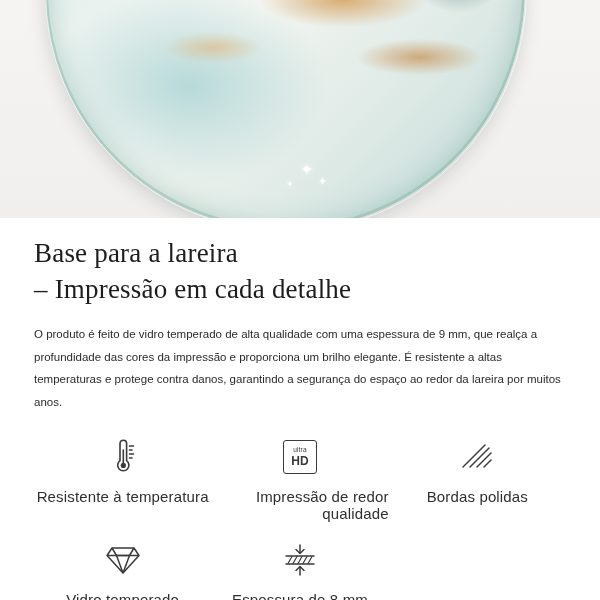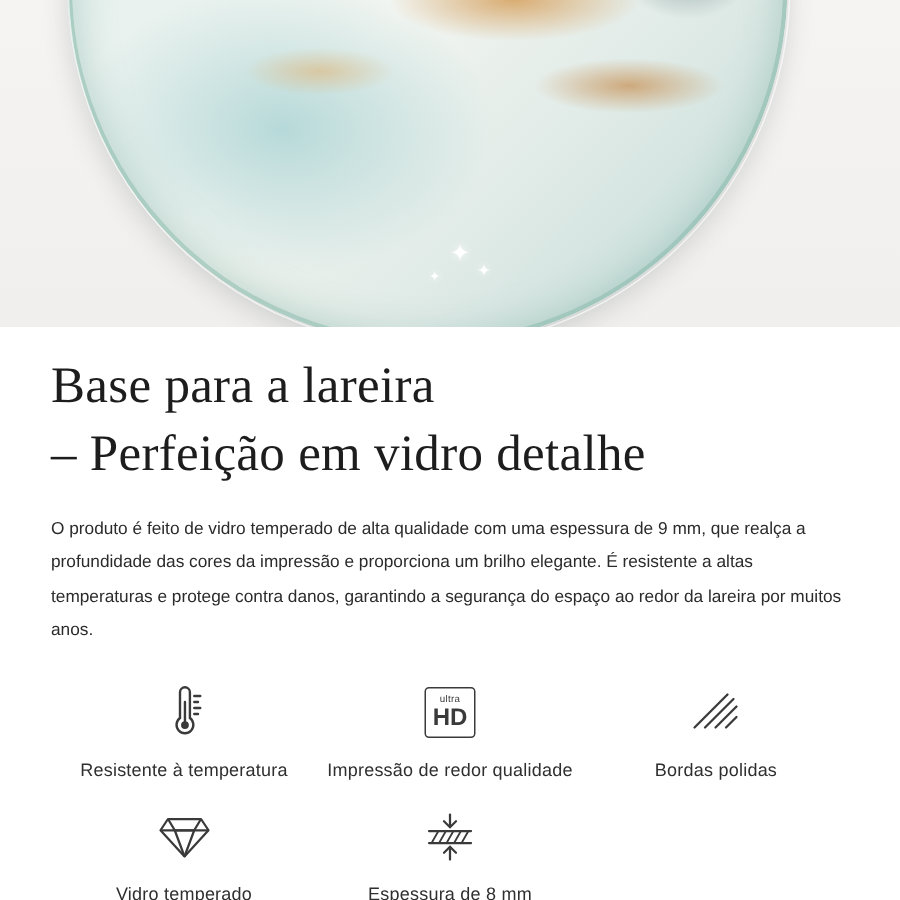--- a/index.html
+++ b/index.html
@@ -90,21 +90,21 @@
   .sparkle.s3 { left: 286px; top: 180px; font-size: 9px; }
 
   
   .content {
     padding: 0 34px;
   }
   .headline {
     margin: 18px 0 0 0;
     font-family: "Liberation Serif", serif;
     font-weight: 400;
-    font-size: 34px;
+    font-size: 27px;
     line-height: 1.32;
     color: #1d1d1d;
     letter-spacing: 0.2px;
   }
   .headline .line2 {
     display: block;
   }
   .body-copy {
     margin: 16px 0 0 0;
     font-size: 11.5px;
@@ -128,41 +128,42 @@
   }
   .feature-icon {
     height: 44px;
     display: flex;
     align-items: center;
     justify-content: center;
     color: #3a3a3a;
   }
   .feature-label {
     margin-top: 9px;
-    font-size: 12px;
+    font-size: 15px;
     color: #2f2f2f;
     letter-spacing: 0.15px;
+    text-align: right;
   }
   .ultrahd {
     width: 32px;
     height: 32px;
     border: 1.6px solid #3a3a3a;
     border-radius: 3px;
     display: flex;
     flex-direction: column;
     align-items: center;
     justify-content: center;
     line-height: 1;
   }
   .ultrahd .u-top {
     font-size: 6.5px;
     letter-spacing: 0.2px;
   }
   .ultrahd .u-bot {
-    font-size: 16px;
+    font-size: 12px;
     font-weight: bold;
     margin-top: 1px;
   }
 </style>
 </head>
 <body>
 
 <div class="page">
 
   <div class="hero">
@@ -171,21 +172,21 @@
     <div class="board-edge"></div>
     <span class="sparkle s1">✦</span>
     <span class="sparkle s2">✦</span>
     <span class="sparkle s3">✦</span>
   </div>
 
   <div class="content">
 
     <h1 class="headline">
       <span>Base para a lareira</span>
-      <span class="line2">– Perfeição em vidro detalhe</span>
+      <span class="line2">– Impressão em cada detalhe</span>
     </h1>
 
     <p class="body-copy">O produto é feito de vidro temperado de alta qualidade com uma espessura de 9 mm, que realça a profundidade das cores da impressão e proporciona um brilho elegante. É resistente a altas temperaturas e protege contra danos, garantindo a segurança do espaço ao redor da lareira por muitos anos.</p>
 
     <div class="features">
 
       <div class="feature">
         <div class="feature-icon">
           <svg width="38" height="40" viewBox="0 0 38 40" fill="none" stroke="currentColor" stroke-width="1.6" stroke-linecap="round">
             <path d="M16 6.5a3.3 3.3 0 1 1 6.6 0v17.2a5.6 5.6 0 1 1-6.6 0z"></path>

